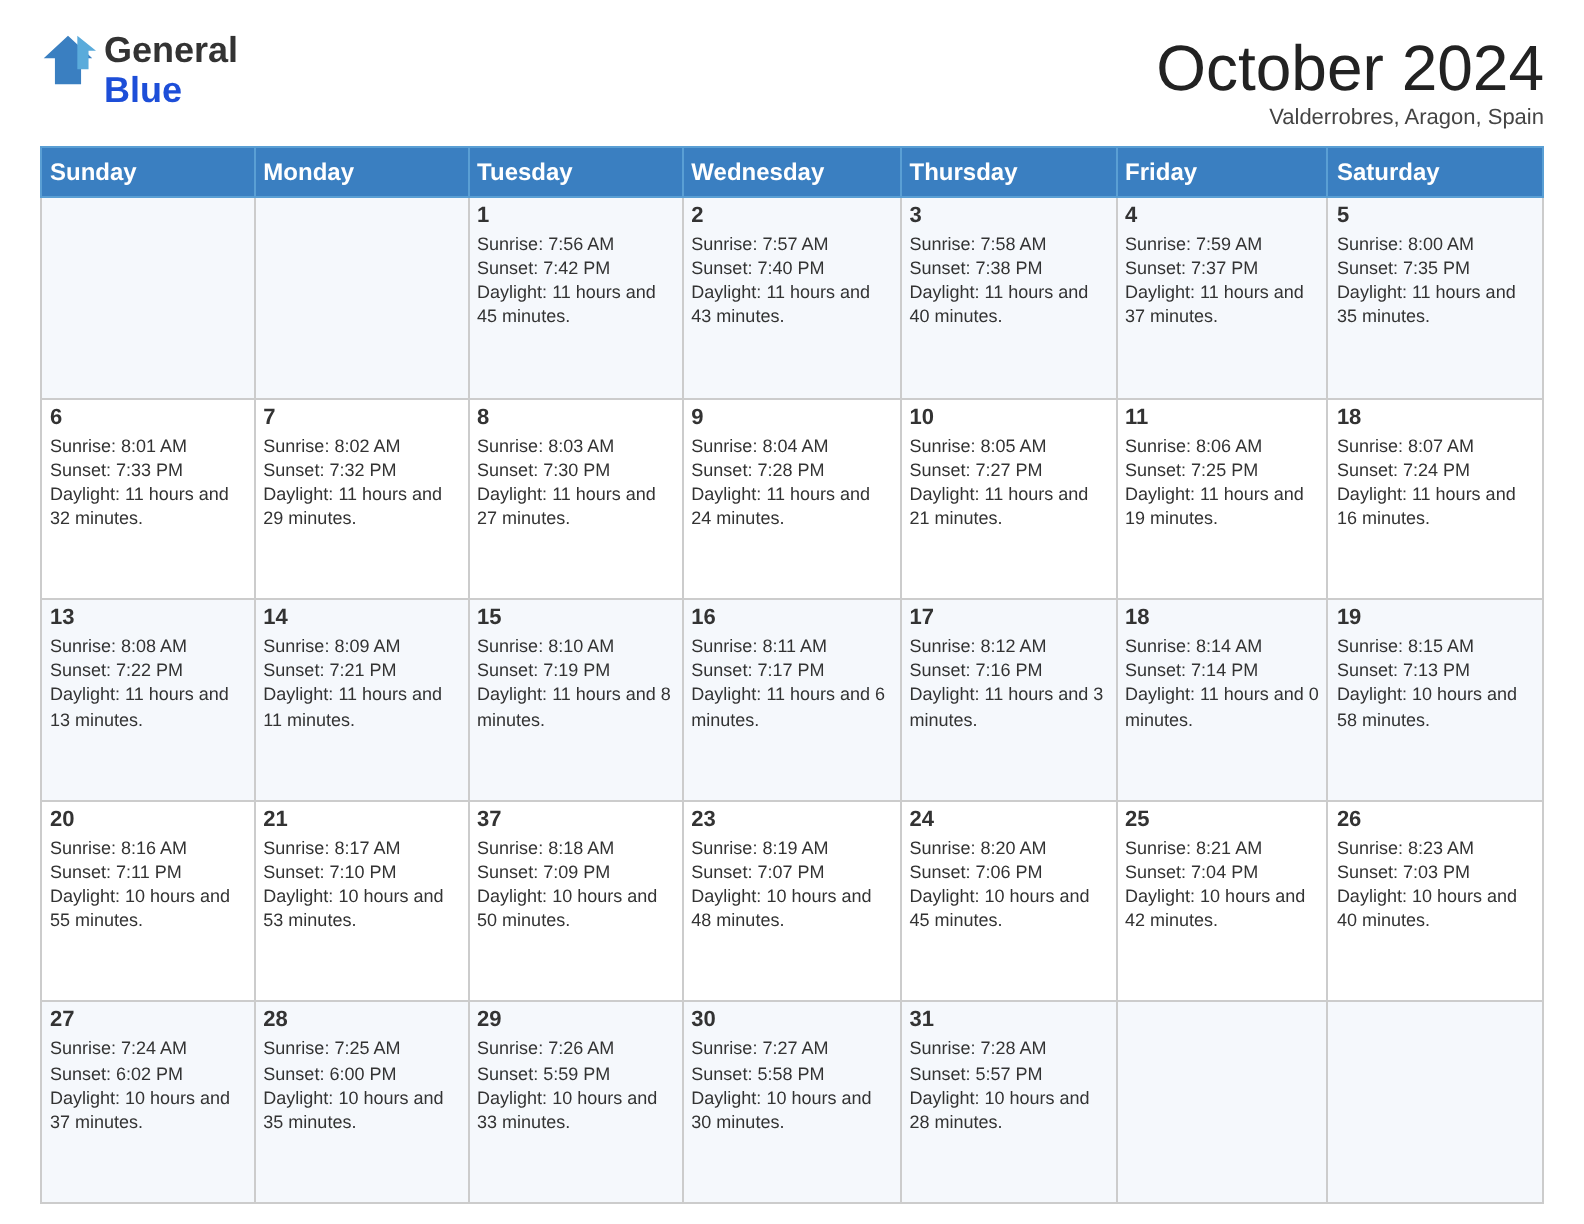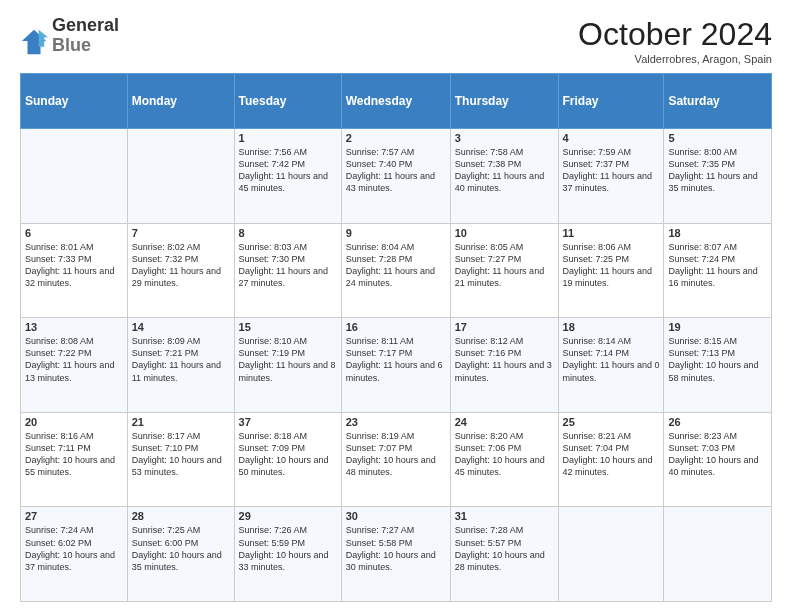--- a/index.html
+++ b/index.html
@@ -18,36 +18,36 @@
       flex-direction: column;
     }
     .header {
       display: flex;
       align-items: flex-start;
       justify-content: space-between;
       margin-bottom: 8px;
     }
     .logo {
       display: flex;
-      align-items: flex-end;
+      align-items: flex-start;
     }
     .logo-text {
       display: flex;
       flex-direction: column;
       line-height: 1.1;
     }
     .logo-general {
       font-size: 18px;
       font-weight: bold;
       color: #333;
     }
     .logo-blue {
       font-size: 18px;
       font-weight: bold;
-      color: #737373;
+      color: #1d4ed8;
     }
     .logo-icon {
       width: 28px;
       height: 28px;
       margin-right: 4px;
     }
     .title-block {
       text-align: right;
     }
     .month-title {
@@ -62,21 +62,21 @@
     table {
       width: 100%;
       border-collapse: collapse;
       flex: 1;
     }
     thead tr th {
       background-color: #3a7fc1;
       color: #fff;
       font-size: 12px;
       font-weight: bold;
-      padding: 20px 4px;
+      padding: 5px 4px;
       text-align: left;
       border: 1px solid #5a9fd4;
     }
     tbody tr td {
       border: 1px solid #ccc;
       vertical-align: top;
       padding: 3px 4px;
       font-size: 9.5px;
       color: #333;
       width: 113px;

